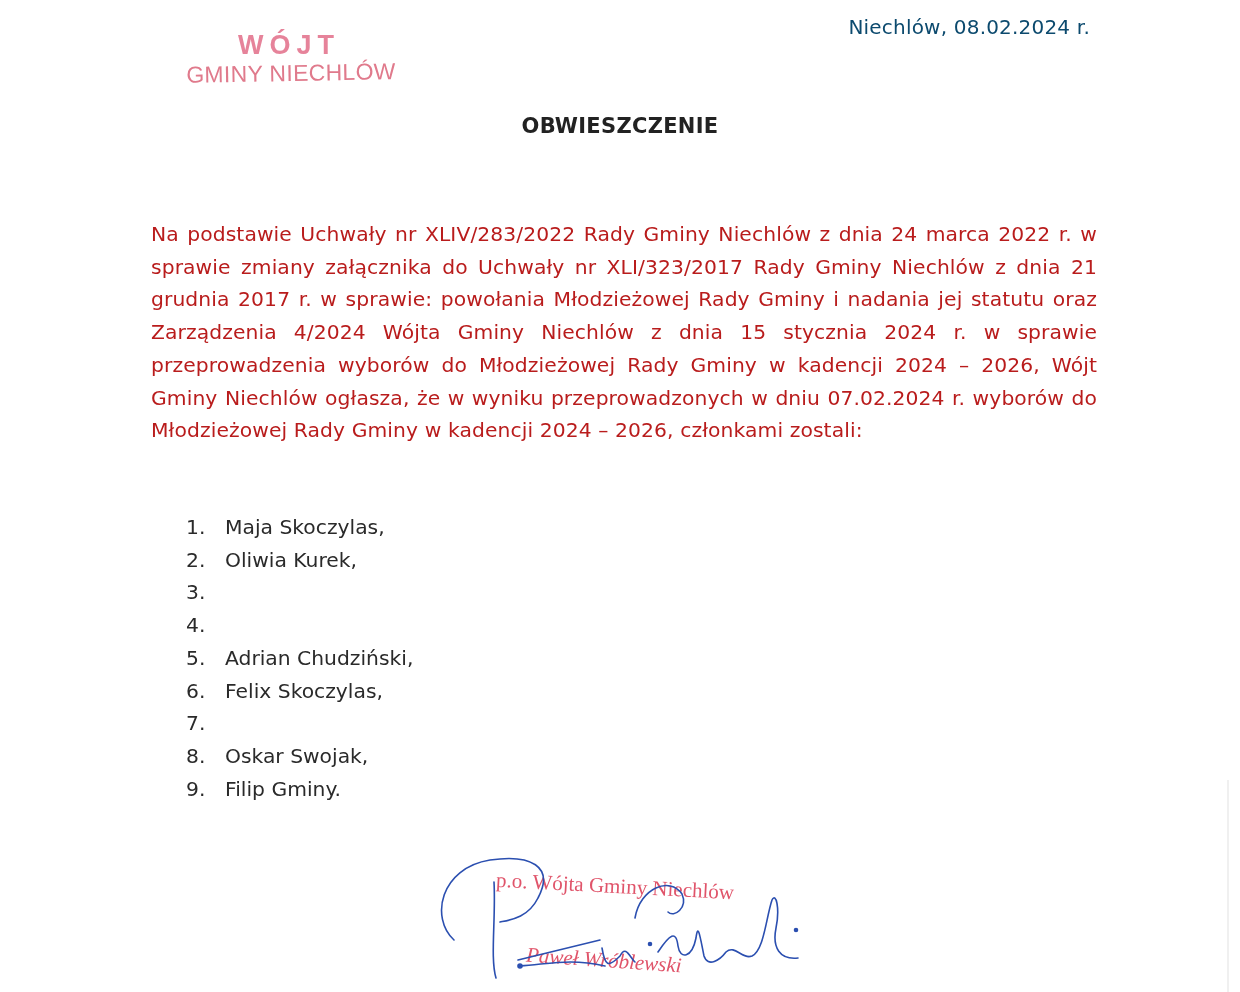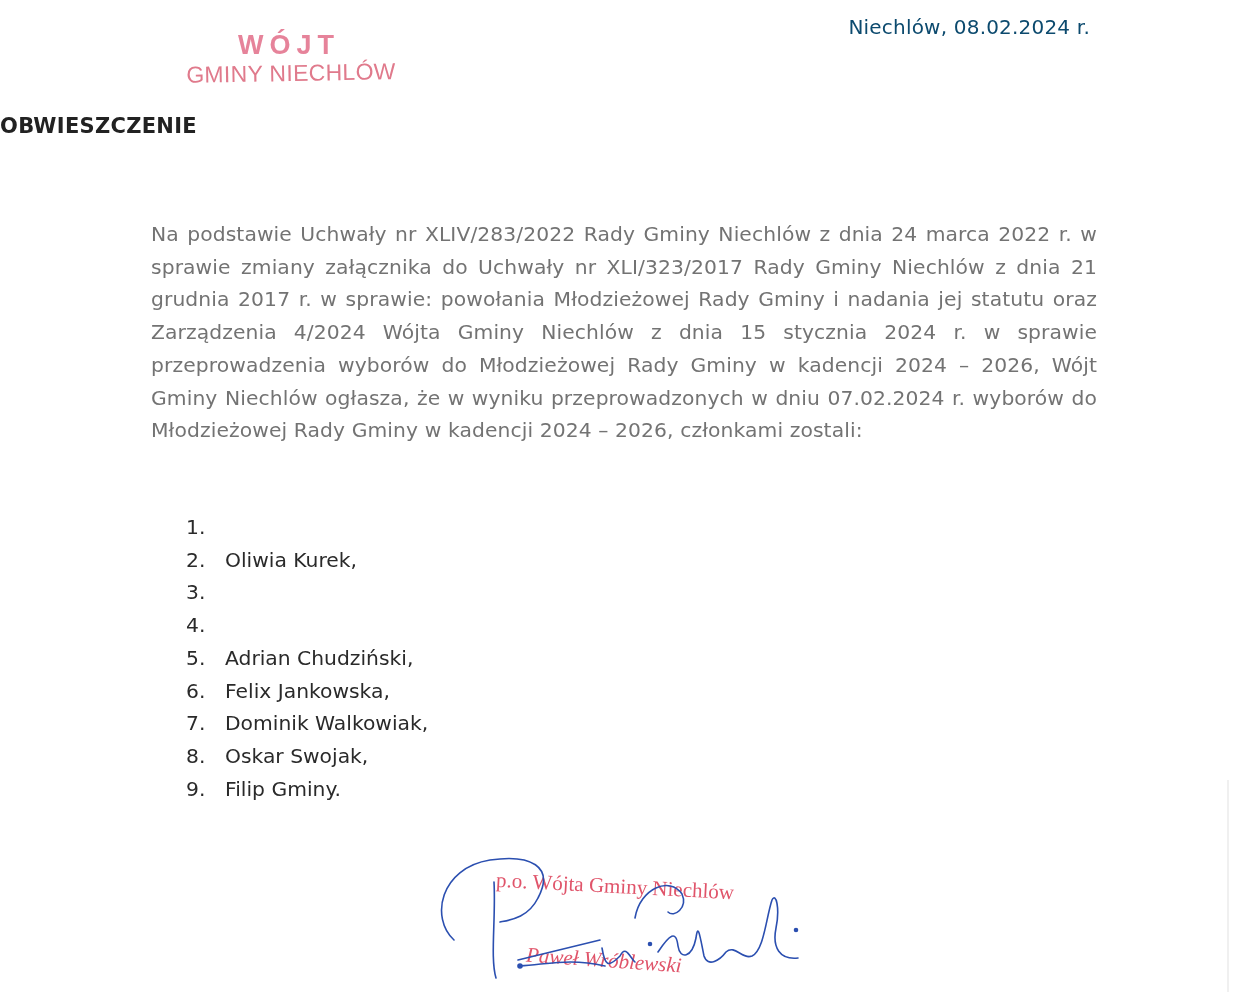--- a/index.html
+++ b/index.html
@@ -46,34 +46,35 @@
     top: 15px;
     font-size: 20px;
     letter-spacing: 0.2px;
     color: #0c4a6e;
   }
   .title {
     position: absolute;
     left: 0;
     right: 0;
     top: 114px;
+    text-align: center;
     font-size: 21px;
     font-weight: bold;
     color: #222;
     letter-spacing: 0.3px;
   }
   .body-text {
     position: absolute;
     left: 151px;
     top: 218px;
     width: 946px;
     font-size: 20.3px;
     line-height: 32.7px;
     text-align: justify;
-    color: #737373;
+    color: #b91c1c;
     letter-spacing: 0.1px;
   }
   .list {
     position: absolute;
     left: 186px;
     top: 511px;
     margin: 0;
     padding: 0;
     list-style: none;
     font-size: 20.3px;
@@ -139,42 +140,42 @@
 
 <div class="date">Niechlów, 08.02.2024 r.</div>
 
 <div class="title">OBWIESZCZENIE</div>
 
 <div class="body-text">Na podstawie Uchwały nr XLIV/283/2022 Rady Gminy Niechlów z dnia 24 marca 2022 r. w sprawie zmiany załącznika do Uchwały nr XLI/323/2017 Rady Gminy Niechlów z dnia 21 grudnia 2017 r. w sprawie: powołania Młodzieżowej Rady Gminy i nadania jej statutu oraz Zarządzenia 4/2024 Wójta Gminy Niechlów z dnia 15 stycznia 2024 r. w sprawie przeprowadzenia wyborów do Młodzieżowej Rady Gminy w kadencji 2024 – 2026, Wójt Gminy Niechlów ogłasza, że w wyniku przeprowadzonych w dniu 07.02.2024 r. wyborów do Młodzieżowej Rady Gminy w kadencji 2024 – 2026, członkami zostali:</div>
 
 <ol class="list">
   <li>
       <span class="num">1.</span>
+      <span>Maja Skoczylas,</span>
     </li>
   <li>
       <span class="num">2.</span>
       <span>Oliwia Kurek,</span>
     </li>
   <li>
       <span class="num">3.</span>
     </li>
   <li>
       <span class="num">4.</span>
     </li>
   <li>
       <span class="num">5.</span>
       <span>Adrian Chudziński,</span>
     </li>
   <li>
       <span class="num">6.</span>
-      <span>Felix Jankowska,</span>
+      <span>Felix Skoczylas,</span>
     </li>
   <li>
       <span class="num">7.</span>
-      <span>Dominik Walkowiak,</span>
     </li>
   <li>
       <span class="num">8.</span>
       <span>Oskar Swojak,</span>
     </li>
   <li>
       <span class="num">9.</span>
       <span>Filip Gminy.</span>
     </li>
 </ol>

